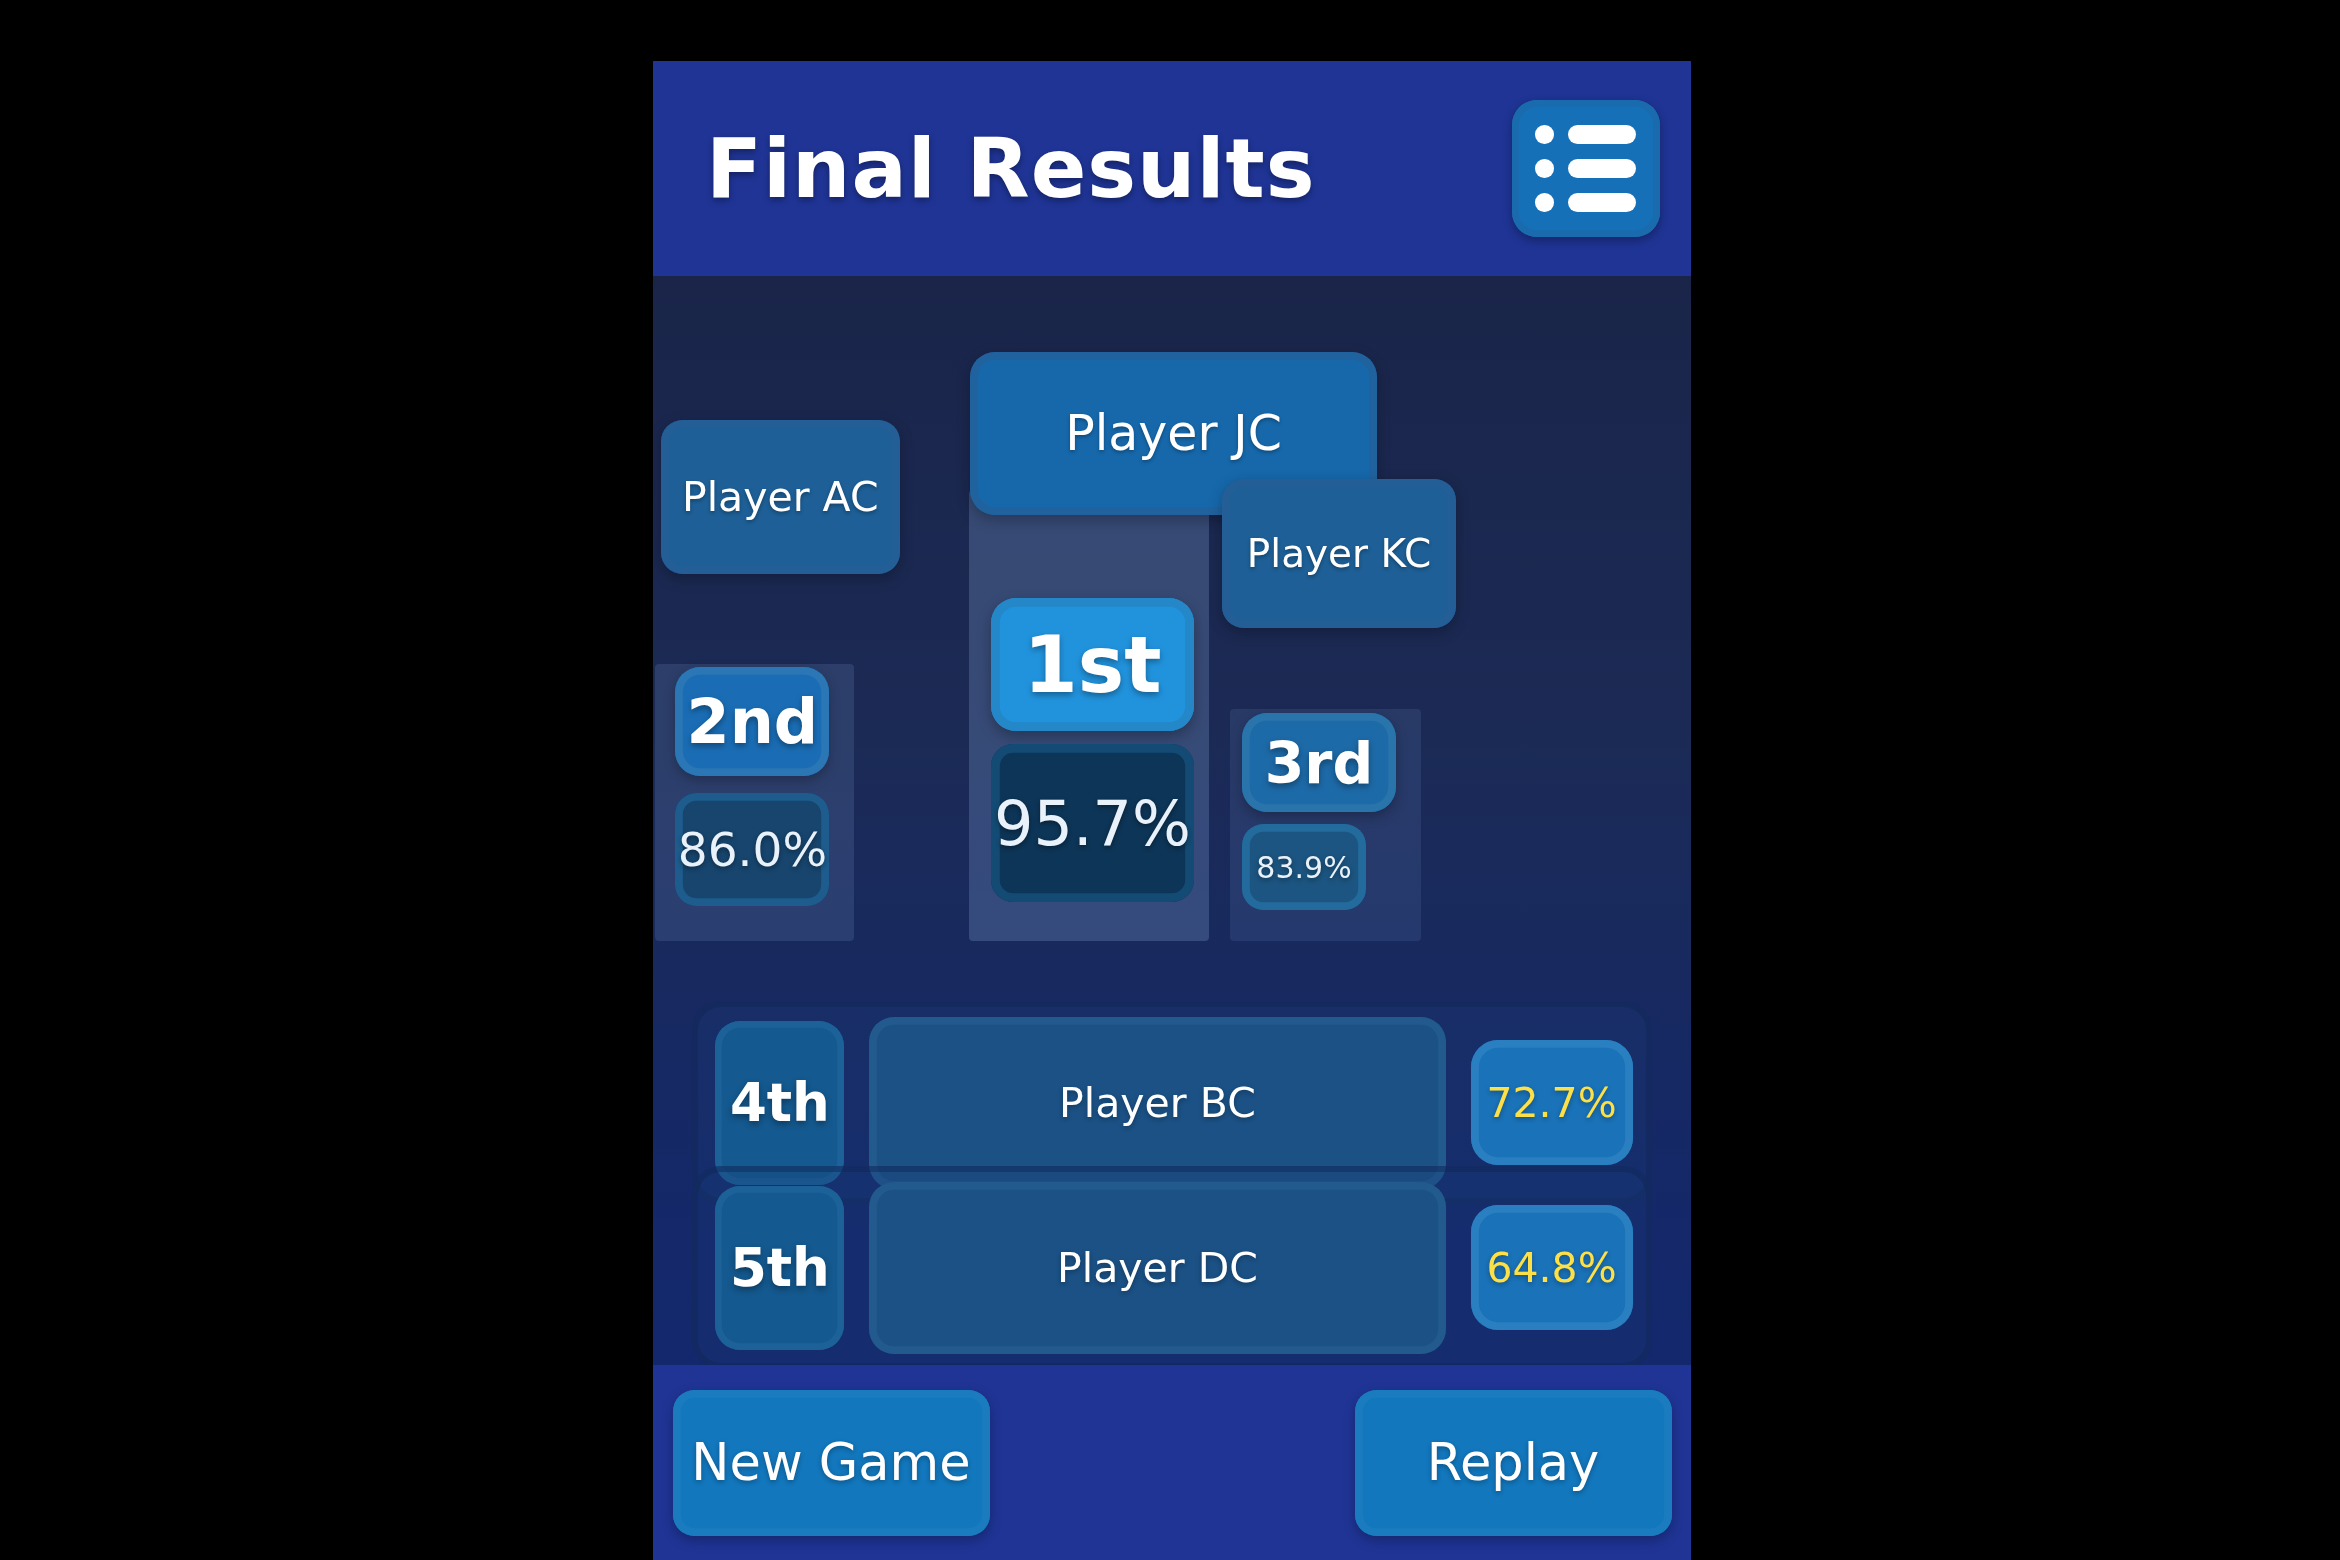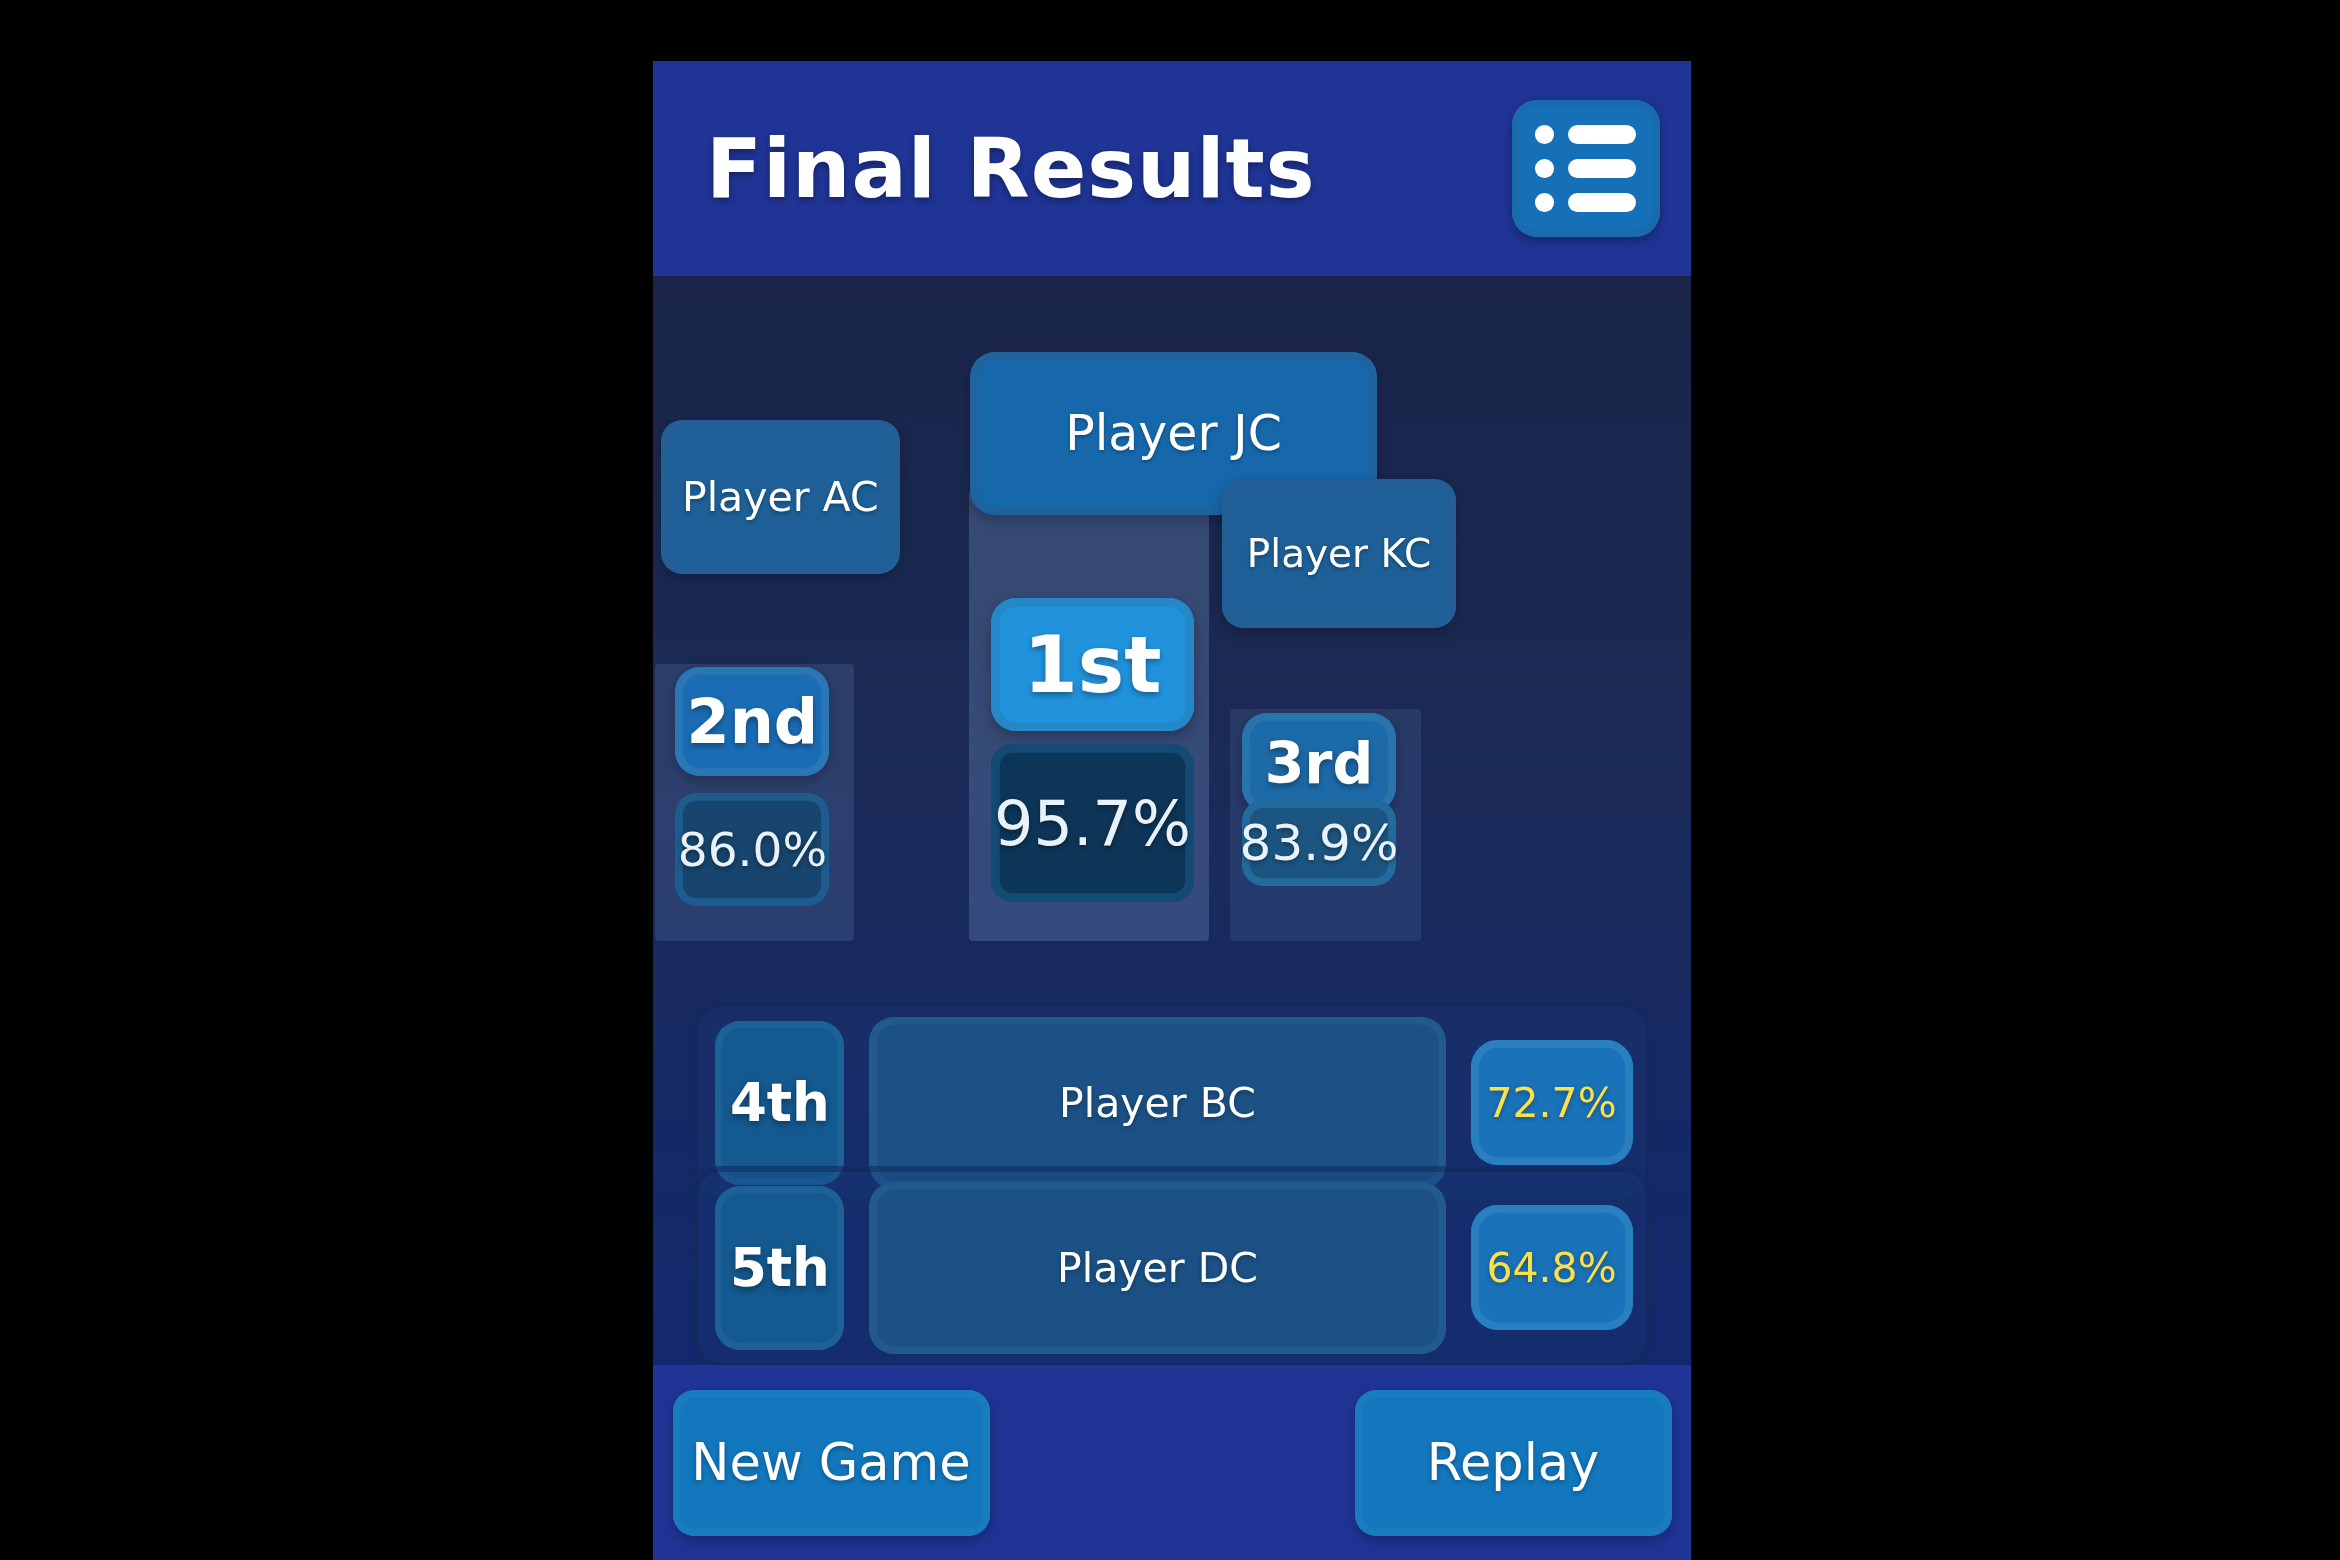--- a/index.html
+++ b/index.html
@@ -170,25 +170,25 @@
     font-size: 62px;
   }
   .score-box.s2 {
     left: 22.4px; top: 517px; width: 154px; height: 113px;
     background: #17456e;
     border-radius: 21.5px;
     box-shadow: inset 0 0 0 7.8px #1d5c8d;
     font-size: 47px;
   }
   .score-box.s3 {
-    left: 589px; top: 524px; width: 154px; height: 86px;
+    left: 589px; top: 548px; width: 124px; height: 86px;
     background: #1c5581;
     border-radius: 21.5px;
     box-shadow: inset 0 0 0 7.8px #226b9c;
-    font-size: 50px;
+    font-size: 30px;
   }
 
   
   .rank-list {
     position: absolute;
     left: 0;
     top: 883px;
     width: 1038px;
     height: 616px;
   }

